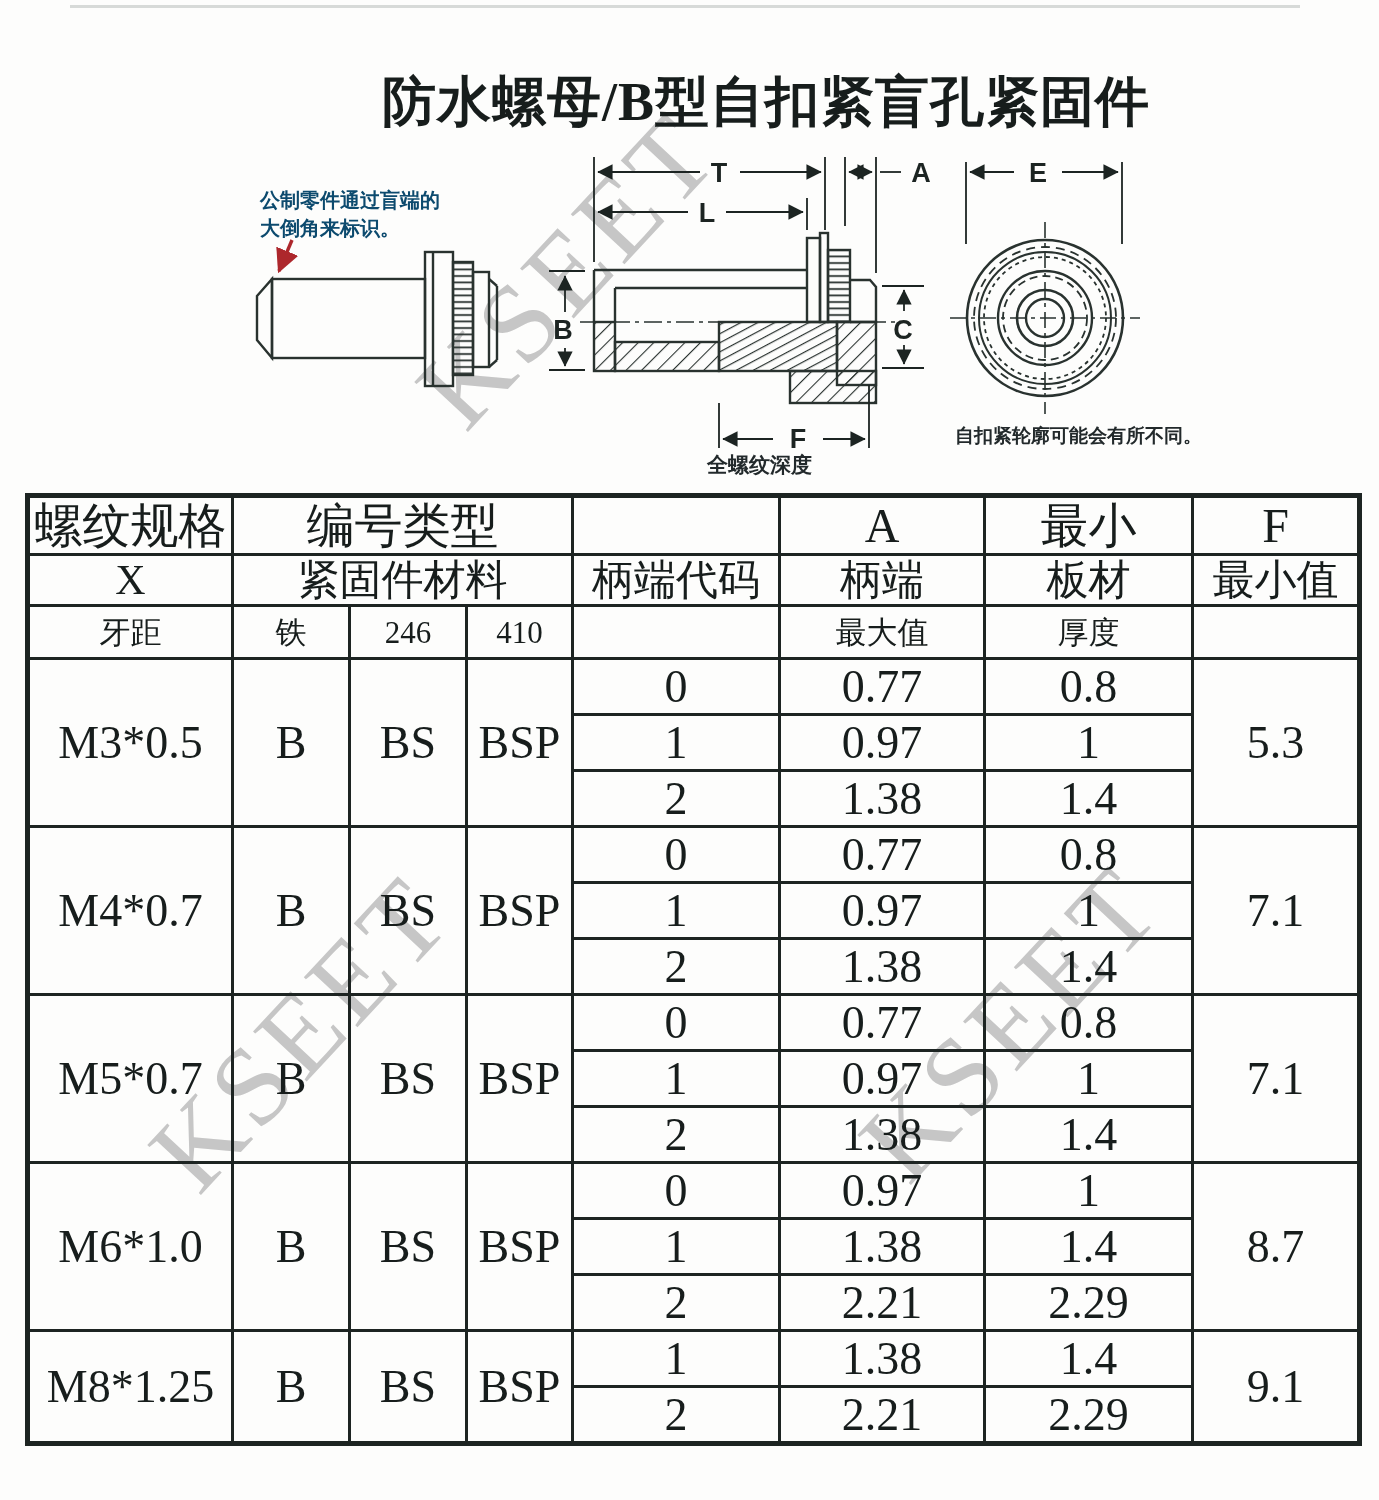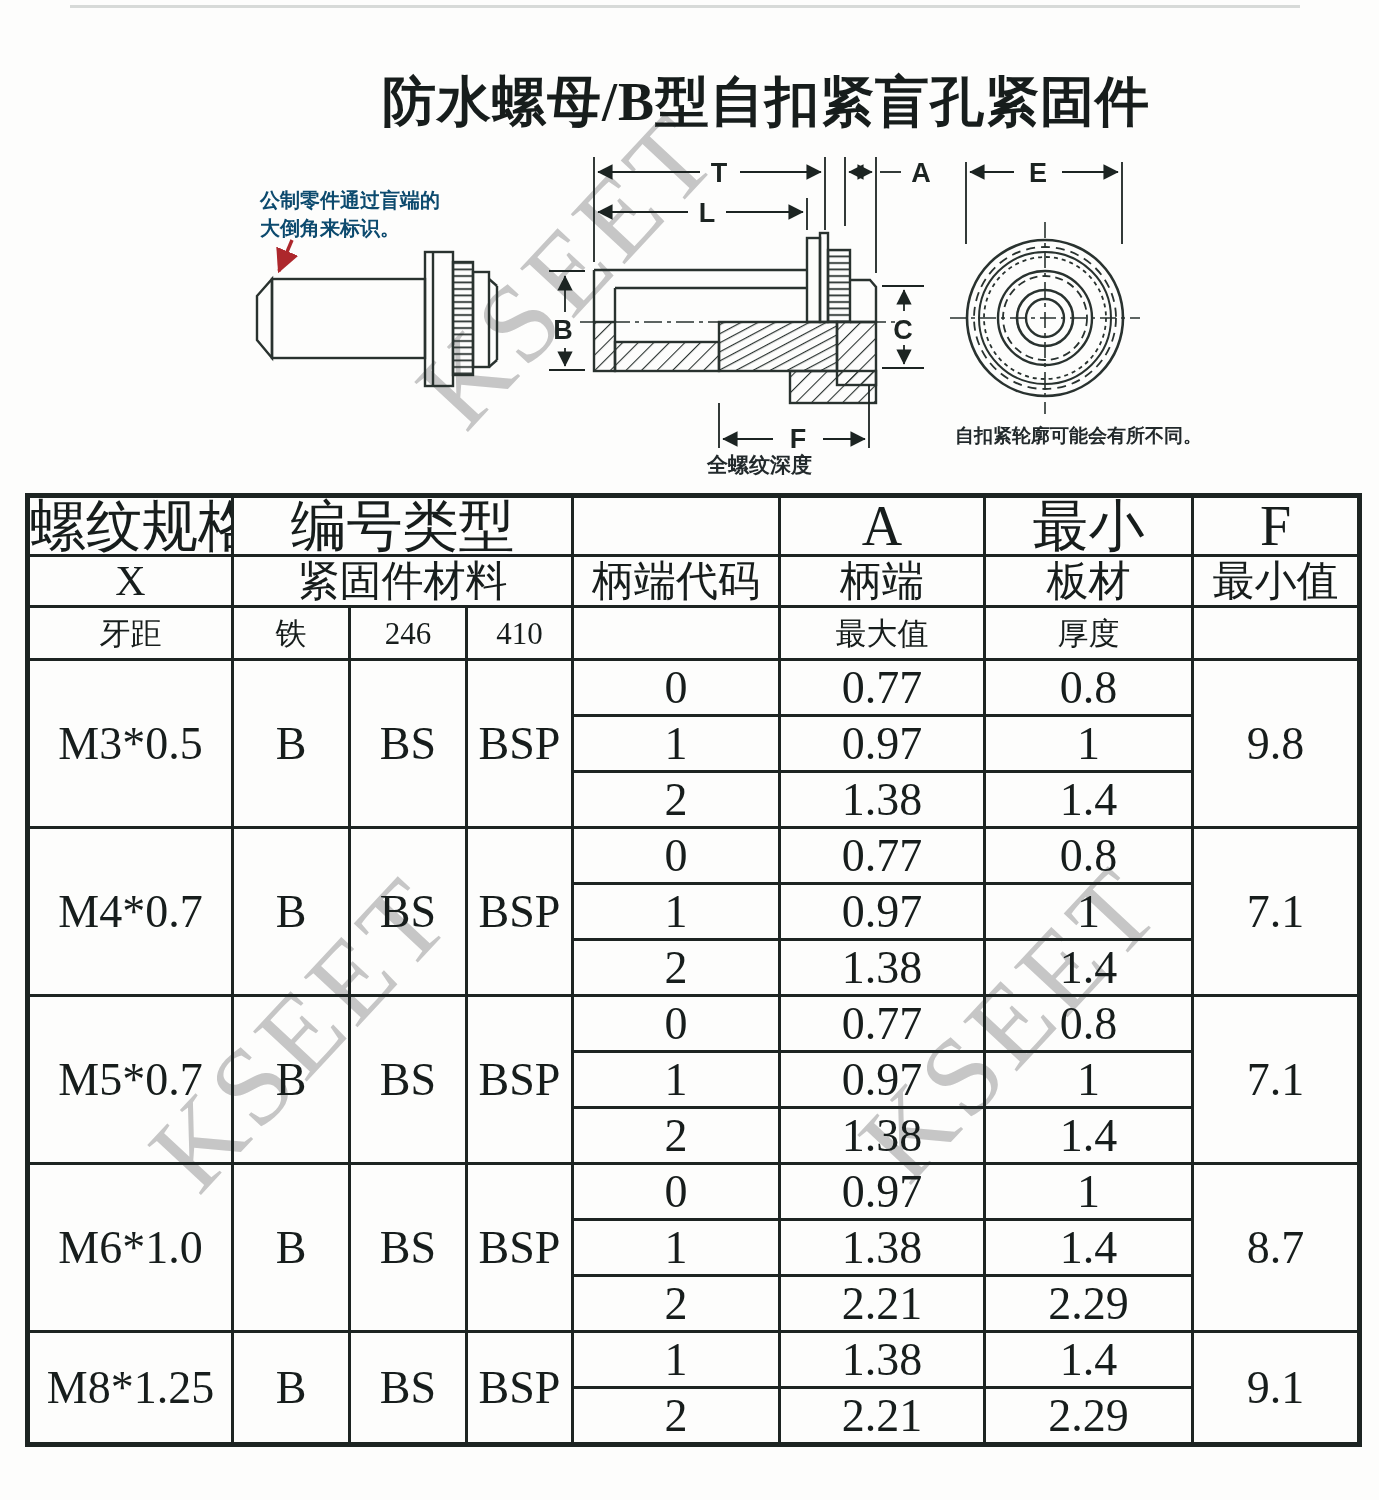--- a/index.html
+++ b/index.html
@@ -39,21 +39,21 @@
   .dimlbl{font-family:"Liberation Sans","DejaVu Sans",sans-serif; font-size:27px; font-weight:bold; fill:#1c2422;}
   
   table.spec{
     position:absolute; left:25px; top:493px; width:1332px;
     border-collapse:collapse; table-layout:fixed; border:5px solid #1d2422;
   }
   table.spec td{
     border:3px solid #1d2422; text-align:center; vertical-align:middle;
     padding:0; height:53px; font-size:46px; line-height:1; overflow:hidden; white-space:nowrap;
   }
-  tr.hr1 td{height:55px; font-size:56px;}
+  tr.hr1 td{height:55px; font-size:48px;}
   tr.hr2 td{height:48px; font-size:42px;}
   tr.hr3 td{height:50px; font-size:31px;}
   td.bb{border-bottom:7px double #1d2422;}
 </style>
 </head>
 <body>
 
 <div class="sheet">
 
   <div class="scan-line"></div>
@@ -222,21 +222,21 @@
     </tr>
 
     <tr>
       <td rowspan="3" class="bb">M3*0.5</td>
       <td rowspan="3" class="bb">B</td>
       <td rowspan="3" class="bb">BS</td>
       <td rowspan="3" class="bb">BSP</td>
       <td class="bb">0</td>
       <td class="bb">0.77</td>
       <td class="bb">0.8</td>
-      <td rowspan="3" class="bb">9.8</td>
+      <td rowspan="3" class="bb">5.3</td>
     </tr>
     <tr>
       <td class="bb">1</td>
       <td class="bb">0.97</td>
       <td class="bb">1</td>
     </tr>
     <tr>
       <td class="bb">2</td>
       <td class="bb">1.38</td>
       <td class="bb">1.4</td>

